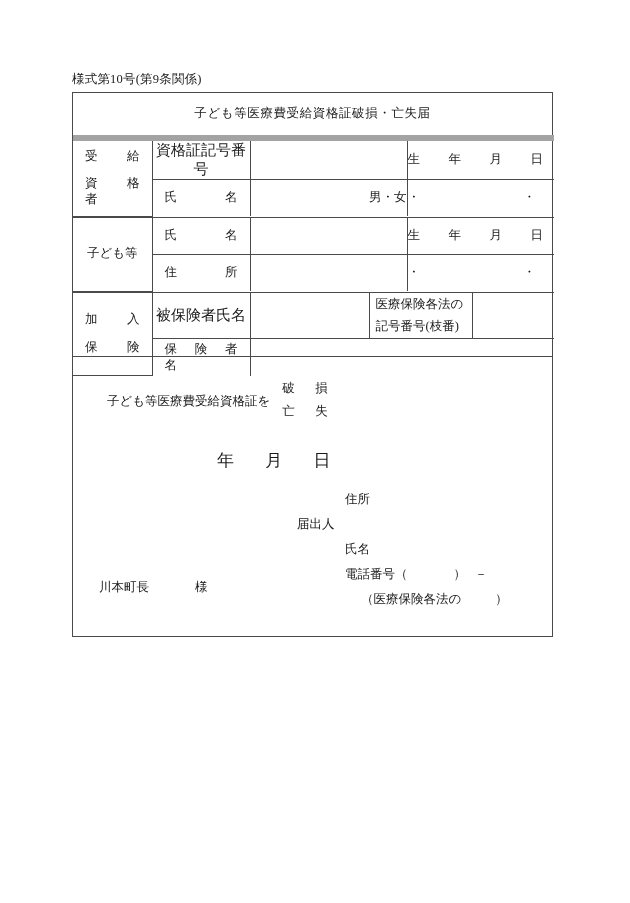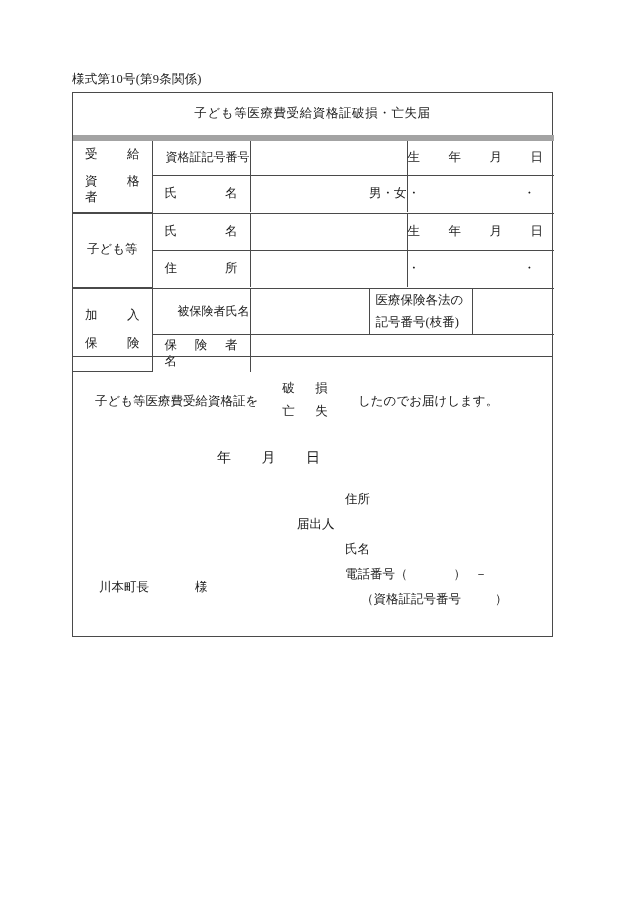--- a/index.html
+++ b/index.html
@@ -76,22 +76,22 @@
   
   .lbl {
     display: block;
     text-align: justify;
     text-align-last: justify;
     padding: 0 12px;
     font-size: 12.5px;
   }
   .lbl-c {
     display: block;
-    text-align: right;
-    font-size: 12px;
+    text-align: center;
+    font-size: 15px;
   }
   .cell-pad { padding: 0 8px; }
   .ta-right { text-align: right; padding-right: 10px; }
   .ta-center { text-align: center; }
 
   .dob { letter-spacing: 8px; padding-left: 10px; }
   .dots { letter-spacing: 26px; padding-left: 22px; }
 
   .two-line {
     display: block;
@@ -115,42 +115,42 @@
   .decl-line {
     position: absolute;
     left: 22px;
     top: 22px;
     width: 440px;
     height: 46px;
     font-size: 12.5px;
   }
   .decl-lead {
     position: absolute;
-    left: 0; top: 14px;
+    left: 12px; top: 14px;
     white-space: nowrap;
   }
   .decl-stack {
     position: absolute;
     left: 183px; top: -2px;
     width: 58px;
     text-align: center;
     line-height: 1.85;
   }
   .decl-stack span { display: block; letter-spacing: 4px; white-space: nowrap; }
   .decl-tail {
     position: absolute;
     left: 263px; top: 14px;
     white-space: nowrap;
   }
 
   .date-line {
     position: absolute;
     left: 144px;
     top: 92px;
-    font-size: 14px;
+    font-size: 17px;
     letter-spacing: 0.5px;
     white-space: nowrap;
     font-family: Liberation Serif, serif;
   }
   .date-line span { margin-right: 26px; }
   .date-line span:last-child { margin-right: 0; }
 
   .sig-block {
     position: absolute;
     left: 214px;
@@ -291,21 +291,20 @@
       </table>
 
     <div class="decl-area">
 
       <div class="decl-line">
         <span class="decl-lead">子ども等医療費受給資格証を</span>
         <span class="decl-stack">
           <span>破　損</span>
           <span>亡　失</span>
         </span>
-        <span class="decl-tail">したのでお届けします。</span>
       </div>
 
       <div class="date-line">
         <span>年</span>
         <span>月</span>
         <span>日</span>
       </div>
 
       <div class="sig-block">
         <div class="sig-row">
@@ -317,21 +316,21 @@
         <div class="sig-row">
           <span class="sig-label">氏名</span>
         </div>
         <div class="sig-row">
           <span class="sig-label">
             <span>電話番号</span><span>（</span><span class="sig-tel-gap"></span><span>）</span><span class="sig-tel-dash">－</span>
           </span>
         </div>
         <div class="sig-row">
           <span class="sig-rel">
-            <span>（資格証記号番号</span><span class="sig-rel-gap"></span><span>）</span>
+            <span>（医療保険各法の</span><span class="sig-rel-gap"></span><span>）</span>
           </span>
         </div>
       </div>
 
       <div class="addressee">
         <span>川本町長</span><span class="sama">様</span>
       </div>
 
     </div>
   </div>

